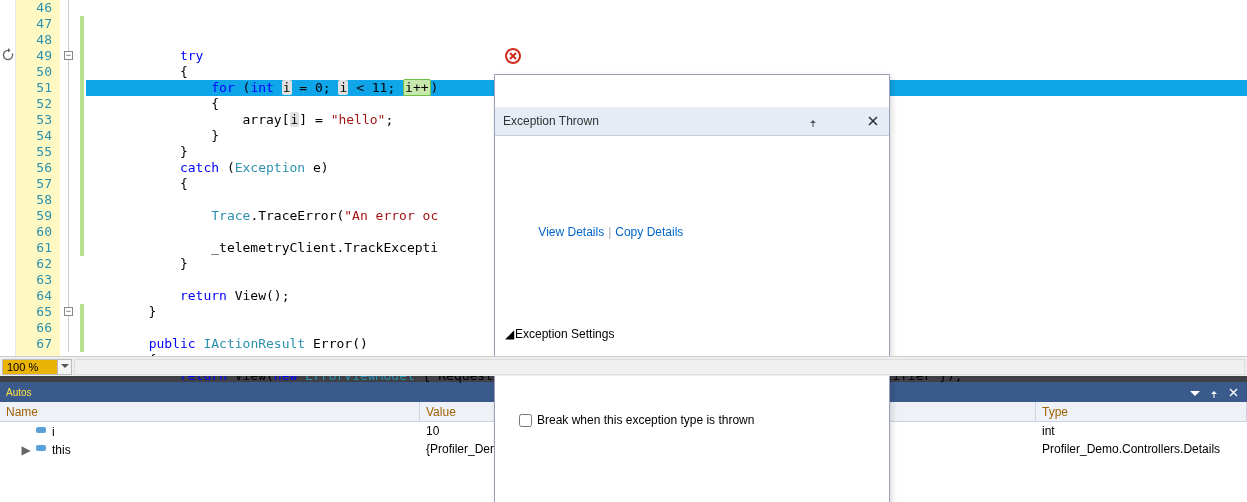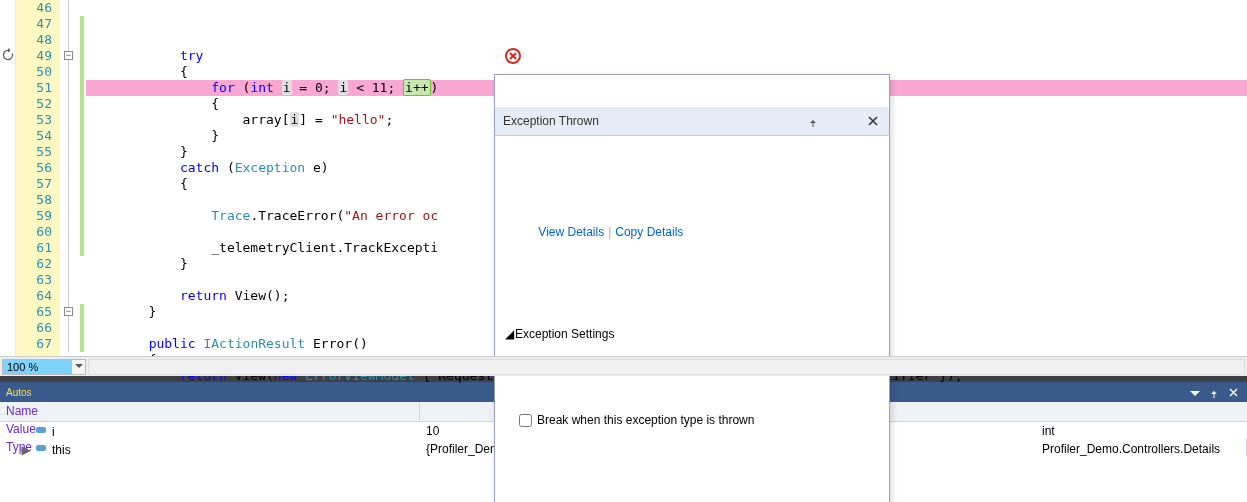--- a/index.html
+++ b/index.html
@@ -10,21 +10,21 @@
   .cycle-icon { position: absolute; top: 48px; left: 1px; width: 14px; height: 14px; }
   .gutter { width: 44px; background: #fef9c3; text-align: right; padding-right: 8px; color: #2b91af; font-family: Consolas, monospace; font-size: 13px; line-height: 16px; }
   .gutter div { height: 16px; }
   .outline-col { width: 20px; background: #fff; position: relative; }
   .outline-box { position: absolute; left: 4px; width: 9px; height: 9px; border: 1px solid #888; background: #fff; text-align: center; line-height: 7px; font-size: 9px; color: #555; cursor: pointer; }
   .outline-line { position: absolute; left: 8px; width: 1px; background: #ccc; }
   .change-col { width: 6px; background: #fff; position: relative; }
   .change-bar { position: absolute; left: 0; width: 4px; background: #b7e28d; }
   .code-col { flex: 1; font-family: Consolas, monospace; font-size: 13px; line-height: 16px; white-space: pre; position: relative; }
   .code-line { height: 16px; }
-  .code-line.hl { background: #f9a8d4; }
+  .code-line.hl { background: #0ea5e9; }
   .kw { color: #0000ff; }
   .type { color: #2b91af; }
   .str { color: #a31515; }
   .var-hl { background: #e0e0e0; border-radius: 2px; padding: 0 1px; }
   .run-hl { background: #c7e8ac; border: 1px solid #6fbf3f; border-radius: 2px; padding: 0 1px; }
 
   .err-icon { position: absolute; top: 48px; left: 419px; width: 16px; height: 16px; }
 
   .exc-popup { position: absolute; top: 74px; left: 408px; width: 396px; background: #fff; border: 1px solid #9b9fb9; box-shadow: 2px 2px 6px rgba(0,0,0,0.15); font-family: "Segoe UI", Tahoma, sans-serif; font-size: 12px; }
   .exc-header { background: #e5ecf5; padding: 6px 8px; display: flex; align-items: center; border-bottom: 1px solid #c6d0e0; gap: 40px; }
@@ -36,31 +36,31 @@
   .exc-links { margin-bottom: 6px; }
   .exc-links a, .exc-footer a { color: #0066cc; text-decoration: none; cursor: pointer; }
   .exc-links .sep, .exc-footer .sep { color: #aaa; margin: 0 4px; }
   .exc-settings { margin-bottom: 6px; }
   .exc-settings-hdr { display: flex; align-items: center; cursor: pointer; margin-bottom: 4px; }
   .exc-settings-hdr .tri { width: 10px; display: inline-block; }
   .exc-cb-row { margin-left: 14px; display: flex; align-items: center; margin-bottom: 2px; margin-top: 34px; }
   .exc-cb-row input { margin-right: 5px; }
 
   .zoom-bar { height: 20px; background: #eee; border-top: 1px solid #ccc; display: flex; align-items: center; font-size: 11px; position: relative; }
-  .zoom-box { width: 70px; background: #7dd3fc; border: 1px solid #bbb; height: 16px; margin-left: 2px; display: flex; align-items: center; padding-left: 4px; }
+  .zoom-box { width: 56px; background: #eab308; border: 1px solid #bbb; height: 16px; margin-left: 2px; display: flex; align-items: center; padding-left: 4px; }
   .zoom-dd { width: 14px; height: 16px; border: 1px solid #bbb; border-left: none; background: #f4f4f4; display: flex; align-items: center; justify-content: center; cursor: pointer; }
   .hscroll { flex:1; height:16px; margin: 0 2px; background:#f0f0f0; border:1px solid #ddd; }
 
   .splitter { height: 6px; background: #3f3f46; cursor: ns-resize; }
 
   .panel-title { height: 20px; background: #3a5a8c; color: #fde047; display: flex; align-items: center; padding: 0 6px; font-size: 10px; }
   .panel-title .spacer { flex: 1; }
   .panel-title .pb { width: 16px; height: 16px; margin-left: 3px; display: flex; align-items: center; justify-content: center; cursor: pointer; }
 
-  .grid-hdr { height: 20px; background: #eef1f6; border-bottom: 1px solid #c9d4e4; display: flex; font-size: 12px; color: #6d28d9; flex-direction: column; }
+  .grid-hdr { height: 20px; background: #eef1f6; border-bottom: 1px solid #c9d4e4; display: flex; font-size: 12px; color: #a16207; }
   .grid-hdr .col { padding: 2px 6px; border-right: 1px solid #c9d4e4; display: flex; align-items: center; }
   .col-name { width: 420px; }
   .col-value { width: 616px; }
   .col-type { flex: 1; }
 
   .grid-body { height: 80px; overflow: hidden; background: #fff; }
   .grid-row { height: 18px; display: flex; align-items: center; font-size: 12px; }
   .grid-row .col { padding: 0 6px; overflow: hidden; white-space: nowrap; }
   .exp { width: 12px; display: inline-block; text-align: center; color: #666; cursor: pointer; margin-left: 14px; margin-right: 2px; }
   .exp.blank { visibility: hidden; }

